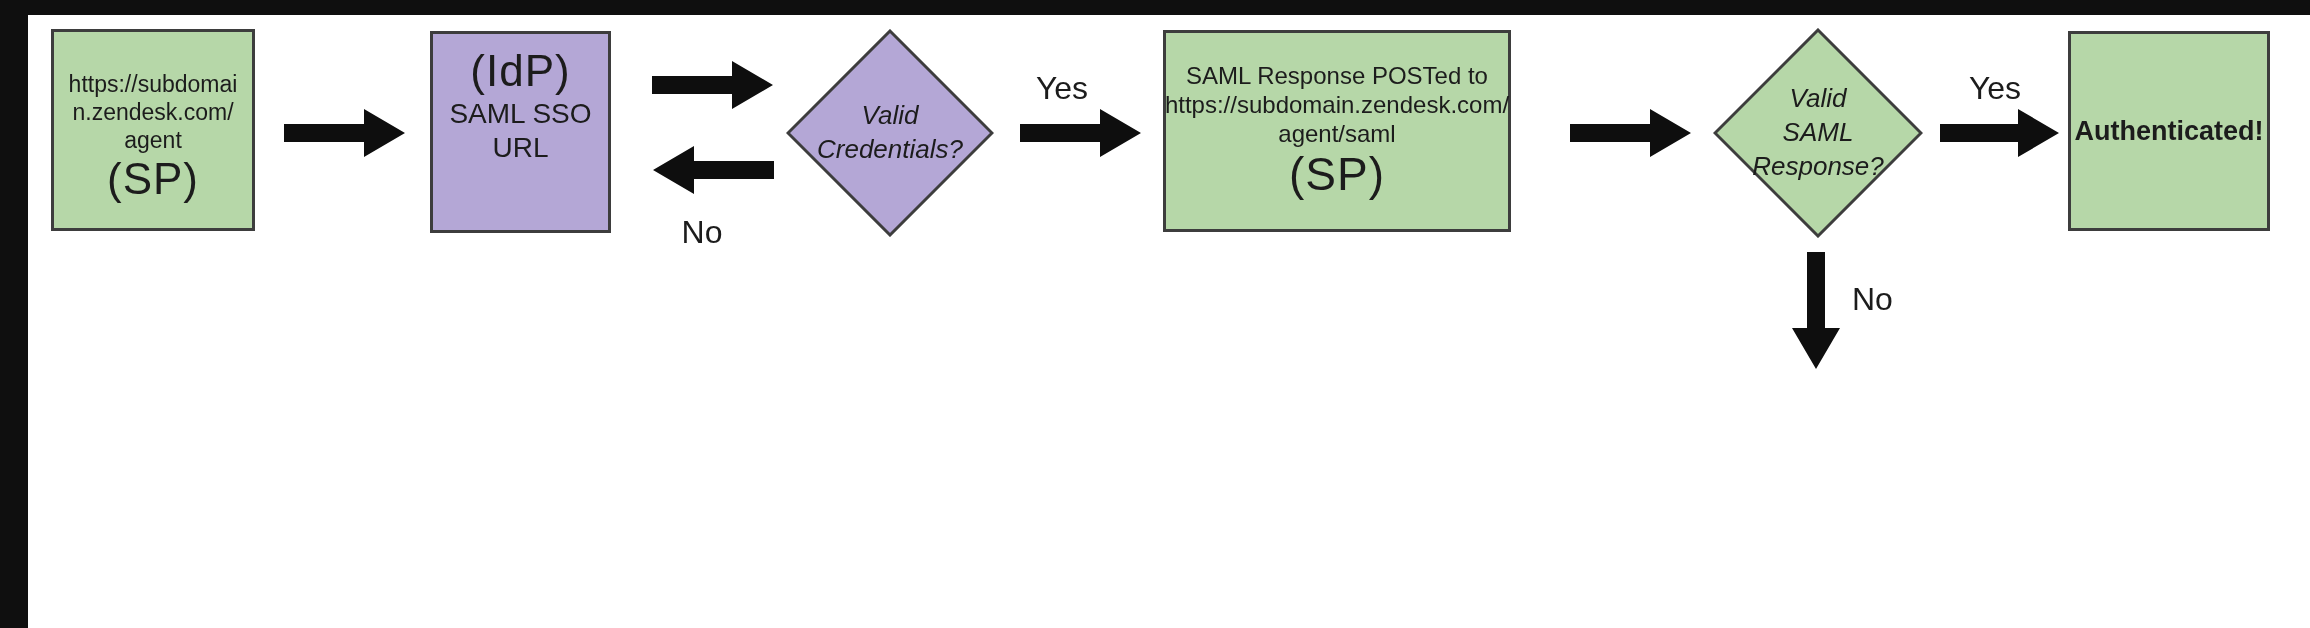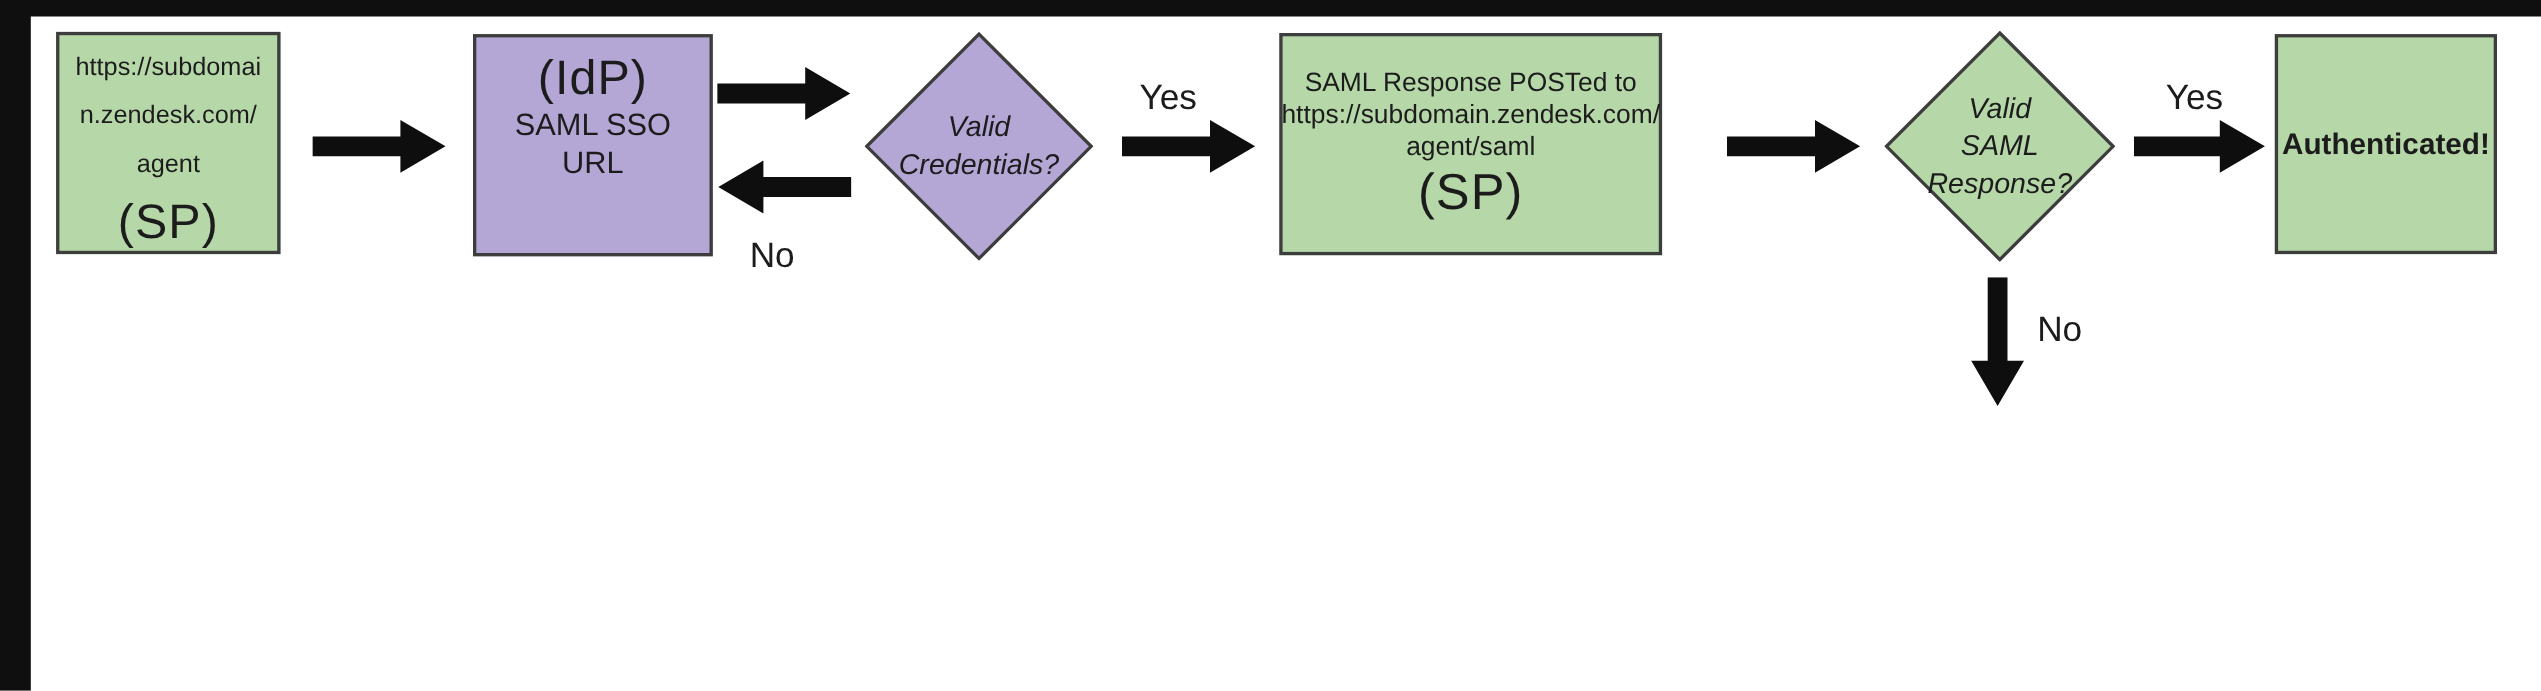--- a/index.html
+++ b/index.html
@@ -41,22 +41,22 @@
     display: flex;
     flex-direction: column;
     align-items: center;
     justify-content: center;
     text-align: center;
     line-height: 1.22;
   }
   .node.green  { background: var(--green); }
   .node.purple { background: var(--purple); }
 
-  .box-sp-start      { left: 51px;  top: 29px;  width: 204px; height: 202px; font-size: 23px; padding-top: 14px; justify-content: space-between; }
-  .box-idp           { left: 430px; top: 31px;  width: 218px; height: 202px; font-size: 28px; justify-content: flex-start; padding-top: 12px; }
+  .box-sp-start      { left: 51px;  top: 29px;  width: 204px; height: 202px; font-size: 23px; padding-top: 14px; }
+  .box-idp           { left: 430px; top: 31px;  width: 181px; height: 202px; font-size: 28px; justify-content: flex-start; padding-top: 12px; }
   .box-saml-post     { left: 1163px;top: 30px;  width: 348px; height: 202px; font-size: 24px; text-align: right; }
   .box-authenticated { left: 2068px;top: 31px;  width: 202px; height: 200px; font-size: 27px; font-weight: bold; }
   .box-remote-logout { left: 1708px;top: 390px; width: 205px; height: 200px; font-size: 28px; line-height: 1.25; }
 
   .big  { font-size: 44px; line-height: 1.15; letter-spacing: 1px; }
   .big-sp2 { font-size: 46px; }
   .line { display: block; white-space: nowrap; }
 
   .diamond-wrap { position: absolute; }
   .diamond-1 { left: 786px;  top: 29px; width: 208px; height: 208px; }

